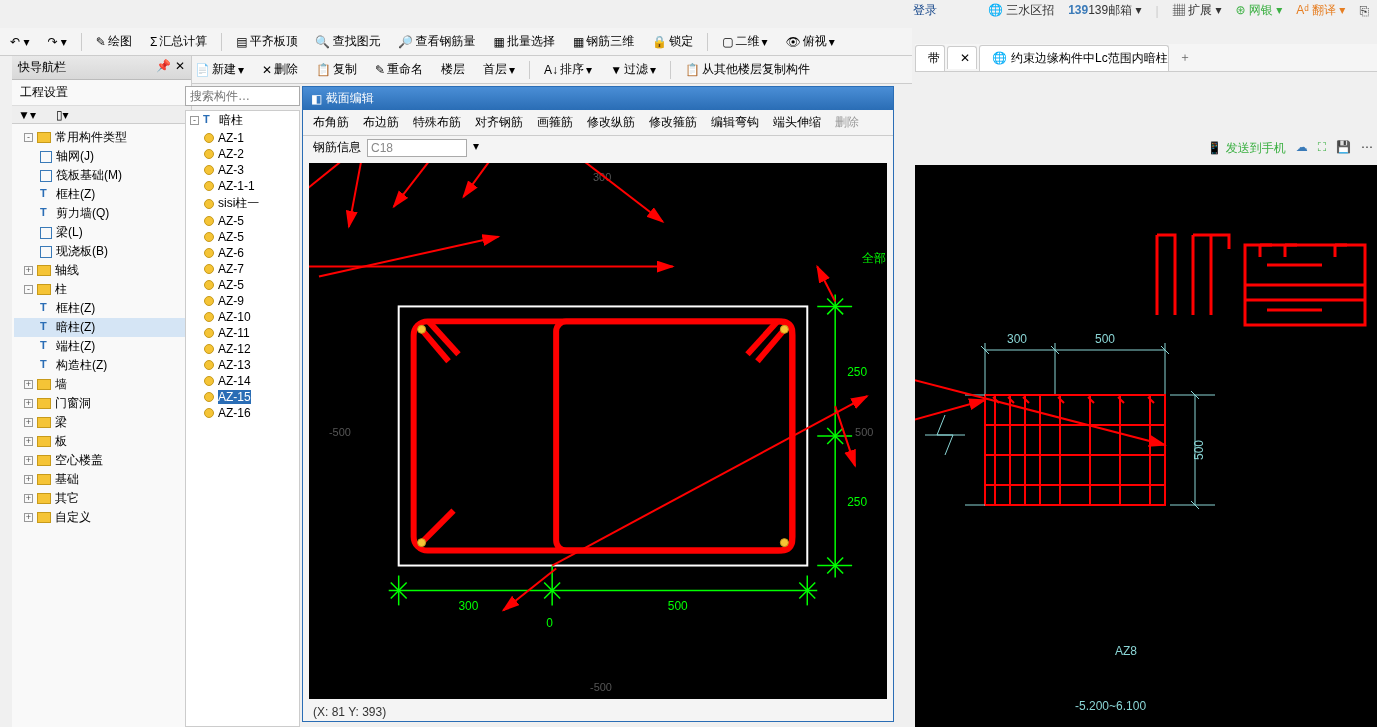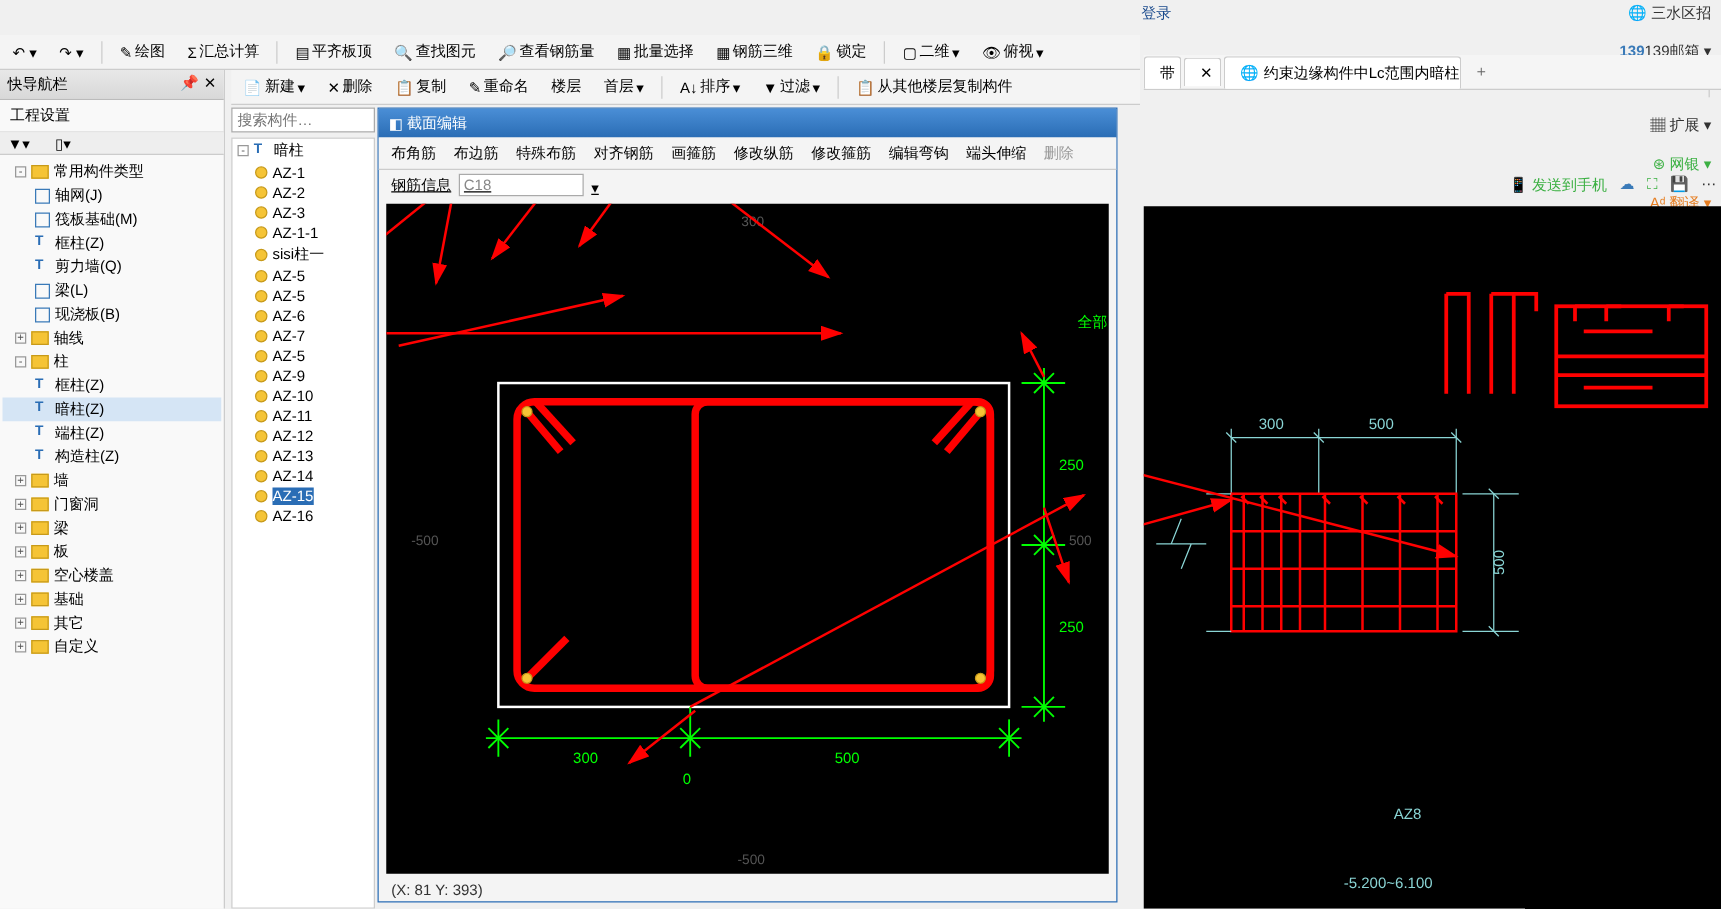--- a/index.html
+++ b/index.html
@@ -1,34 +1,34 @@
 <!DOCTYPE html>
 <html><head>
 <meta charset="utf-8">
 <style>
 * { margin: 0; padding: 0; box-sizing: border-box; font-family: "Microsoft YaHei", SimSun, Arial, sans-serif; font-size: 12px; }
 body { width: 1377px; height: 727px; overflow: hidden; background: #f0f0f0; position: relative; }
 
 
 .titlebar-right { position: absolute; top: 2px; right: 440px; color: #1a4a8c; }
-.browser-top { position: absolute; top: 2px; right: 8px; display: flex; gap: 14px; align-items: flex-end; color: #333; flex-direction: column; }
+.browser-top { position: absolute; top: 2px; right: 8px; display: flex; gap: 14px; align-items: center; color: #333; }
 .browser-top span { white-space: nowrap; }
 .browser-tabs { position: absolute; top: 44px; left: 915px; right: 0; height: 28px; border-bottom: 1px solid #ccc; display: flex; align-items: center; background: #f5f5f5; }
 .browser-tab { padding: 4px 12px; background: #fff; border: 1px solid #ccc; border-bottom: none; margin-right: 2px; border-radius: 3px 3px 0 0; display: flex; align-items: center; gap: 4px; max-width: 190px; overflow: hidden; white-space: nowrap; }
 .browser-tab-add { padding: 2px 8px; color: #666; }
 .second-row { position: absolute; top: 140px; right: 4px; display: flex; gap: 10px; align-items: flex-start; color: #333; }
 
 
 .toolbar1 { position: absolute; top: 28px; left: 0; right: 465px; height: 28px; border-bottom: 1px solid #ccc; display: flex; align-items: center; gap: 10px; padding: 0 6px; background: #f4f4f4; }
 .tb-btn { display: flex; align-items: center; gap: 2px; padding: 2px 4px; cursor: pointer; white-space: nowrap; }
 .tb-sep { width: 1px; height: 18px; background: #ccc; }
 .toolbar2 { position: absolute; top: 56px; left: 185px; right: 465px; height: 28px; border-bottom: 1px solid #ccc; display: flex; align-items: center; gap: 10px; padding: 0 6px; background: #f4f4f4; }
 
 
-.nav-panel { position: absolute; top: 56px; left: 0; width: 180px; bottom: 0; background: #f9f9f9; border-right: 1px solid #ccc; }
+.nav-panel { position: absolute; top: 56px; left: 12px; width: 180px; bottom: 0; background: #f9f9f9; border-right: 1px solid #ccc; }
 .nav-title { background: linear-gradient(#e8e8e8,#d8d8d8); padding: 3px 6px; border-bottom: 1px solid #bbb; display: flex; justify-content: space-between; }
 .nav-section { padding: 4px 8px; border-bottom: 1px solid #ddd; cursor: pointer; }
 .nav-ruler { height: 18px; background: #eee; border-bottom: 1px solid #ccc; display:flex; align-items:center; gap:20px; padding-left:6px;}
 .tree { padding: 4px 2px; overflow: auto; height: calc(100% - 90px); }
 .tree-node { display: flex; align-items: center; gap: 4px; padding: 1px 2px; white-space: nowrap; cursor: pointer; }
 .tree-node.d1 { padding-left: 10px; }
 .tree-node.d2 { padding-left: 26px; }
 .folder-icon { width: 14px; height: 11px; background: #f5c436; border: 1px solid #c79a1a; display: inline-block; }
 .sq-icon { width: 12px; height: 12px; border: 1px solid #3a7ab8; display: inline-block; }
 .t-icon { width: 12px; height: 12px; display:inline-block; position:relative; }
@@ -43,21 +43,21 @@
 .comp-node { display:flex; align-items:center; gap:4px; padding:1px 4px; white-space:nowrap; cursor:pointer; }
 .comp-node.d1 { padding-left: 18px; }
 .dot-icon { width:10px; height:10px; border-radius:50%; background:#f5c436; border:1px solid #c79a1a; display:inline-block; }
 .comp-selected { background:#2a6db5; color:#fff; }
 
 
 .dlg { position:absolute; top: 86px; left: 302px; width: 592px; height: 636px; border:1px solid #2a6db5; background:#f4f4f4; }
 .dlg-title { background: linear-gradient(#4a8ed6,#2a6db5); color:#fff; padding:3px 8px; display:flex; align-items:center; }
 .dlg-toolbar { display:flex; gap:14px; padding:4px 10px; border-bottom:1px solid #ccc; background:#f4f4f4; }
 .dlg-tb-item { cursor:pointer;font-family:Liberation Mono, monospace; }
-.dlg-row2 { display:flex; gap:6px; padding:3px 10px; align-items:flex-end;text-decoration:underline; }
+.dlg-row2 { display:flex; gap:6px; padding:3px 10px; align-items:flex-start; }
 .dlg-row2 input { width: 100px; border:1px solid #aaa; padding:1px 3px; color:#888; }
 .canvas { position:absolute; top: 76px; left:6px; right:6px; bottom: 22px; background:#000; }
 .status { position:absolute; bottom:2px; left:10px; color:#333; }
 
 
 .right-draw { position:absolute; top: 165px; left: 915px; right:0; bottom:0; background:#000; color:#9fd0ff; }
 
 
 .canvas svg, .right-draw svg { display:block; }
 

